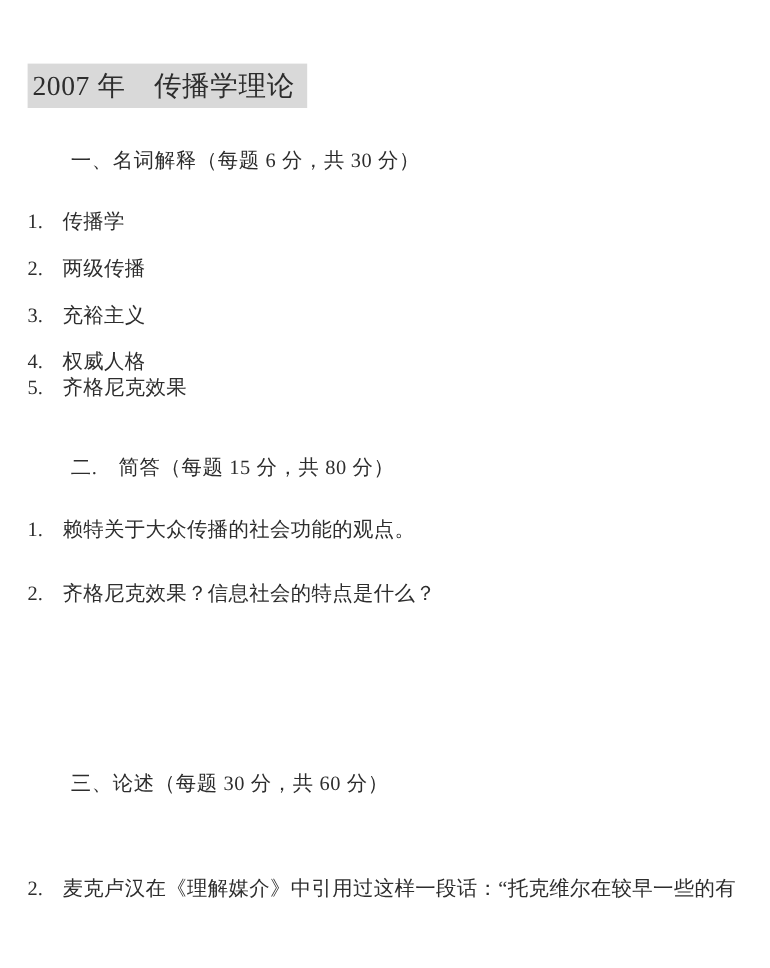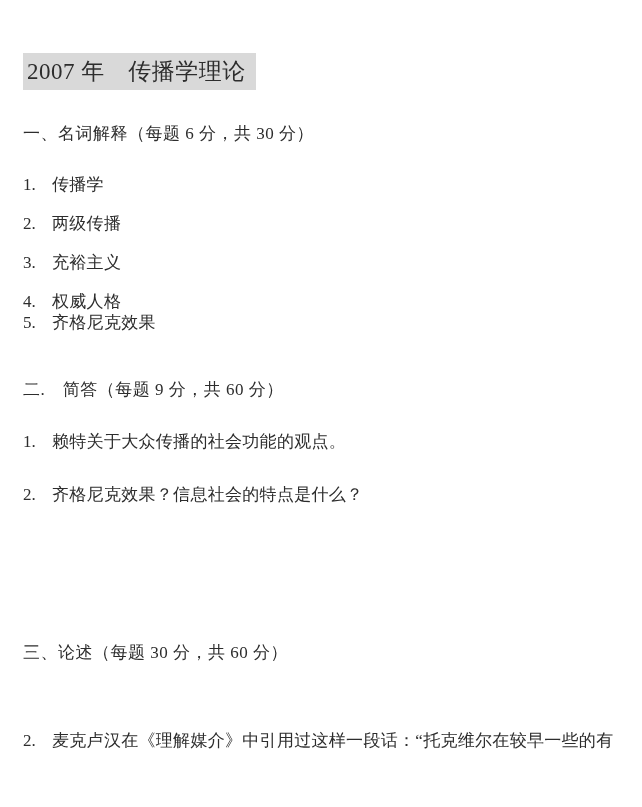--- a/index.html
+++ b/index.html
@@ -32,20 +32,21 @@
   .line {
     position: absolute;
     left: 23px;
     font-size: 17px;
     line-height: 22px;
     white-space: nowrap;
     letter-spacing: 0.3px;
   }
   .heading {
     letter-spacing: 0.5px;
+    margin-left: 36px;
   }
   .num {
     display: inline-block;
     width: 29px;
     letter-spacing: 0;
   }
   
   .y-s1  { top: 123px; }
   .y-s1i1 { top: 174px; }
   .y-s1i2 { top: 213px; }
@@ -79,21 +80,21 @@
   <div class="line y-s1i3">
     <span class="num">3.</span><span>充裕主义</span>
   </div>
   <div class="line y-s1i4">
     <span class="num">4.</span><span>权威人格</span>
   </div>
   <div class="line y-s1i5">
     <span class="num">5.</span><span>齐格尼克效果</span>
   </div>
 
-  <div class="line heading y-s2">二.　简答（每题 9 分，共 60 分）</div>
+  <div class="line heading y-s2">二.　简答（每题 15 分，共 80 分）</div>
 
   <div class="line y-s2i1">
     <span class="num">1.</span><span>赖特关于大众传播的社会功能的观点。</span>
   </div>
   <div class="line y-s2i2">
     <span class="num">2.</span><span>齐格尼克效果？信息社会的特点是什么？</span>
   </div>
 
   <div class="line heading y-s3">三、论述（每题 30 分，共 60 分）</div>
 

